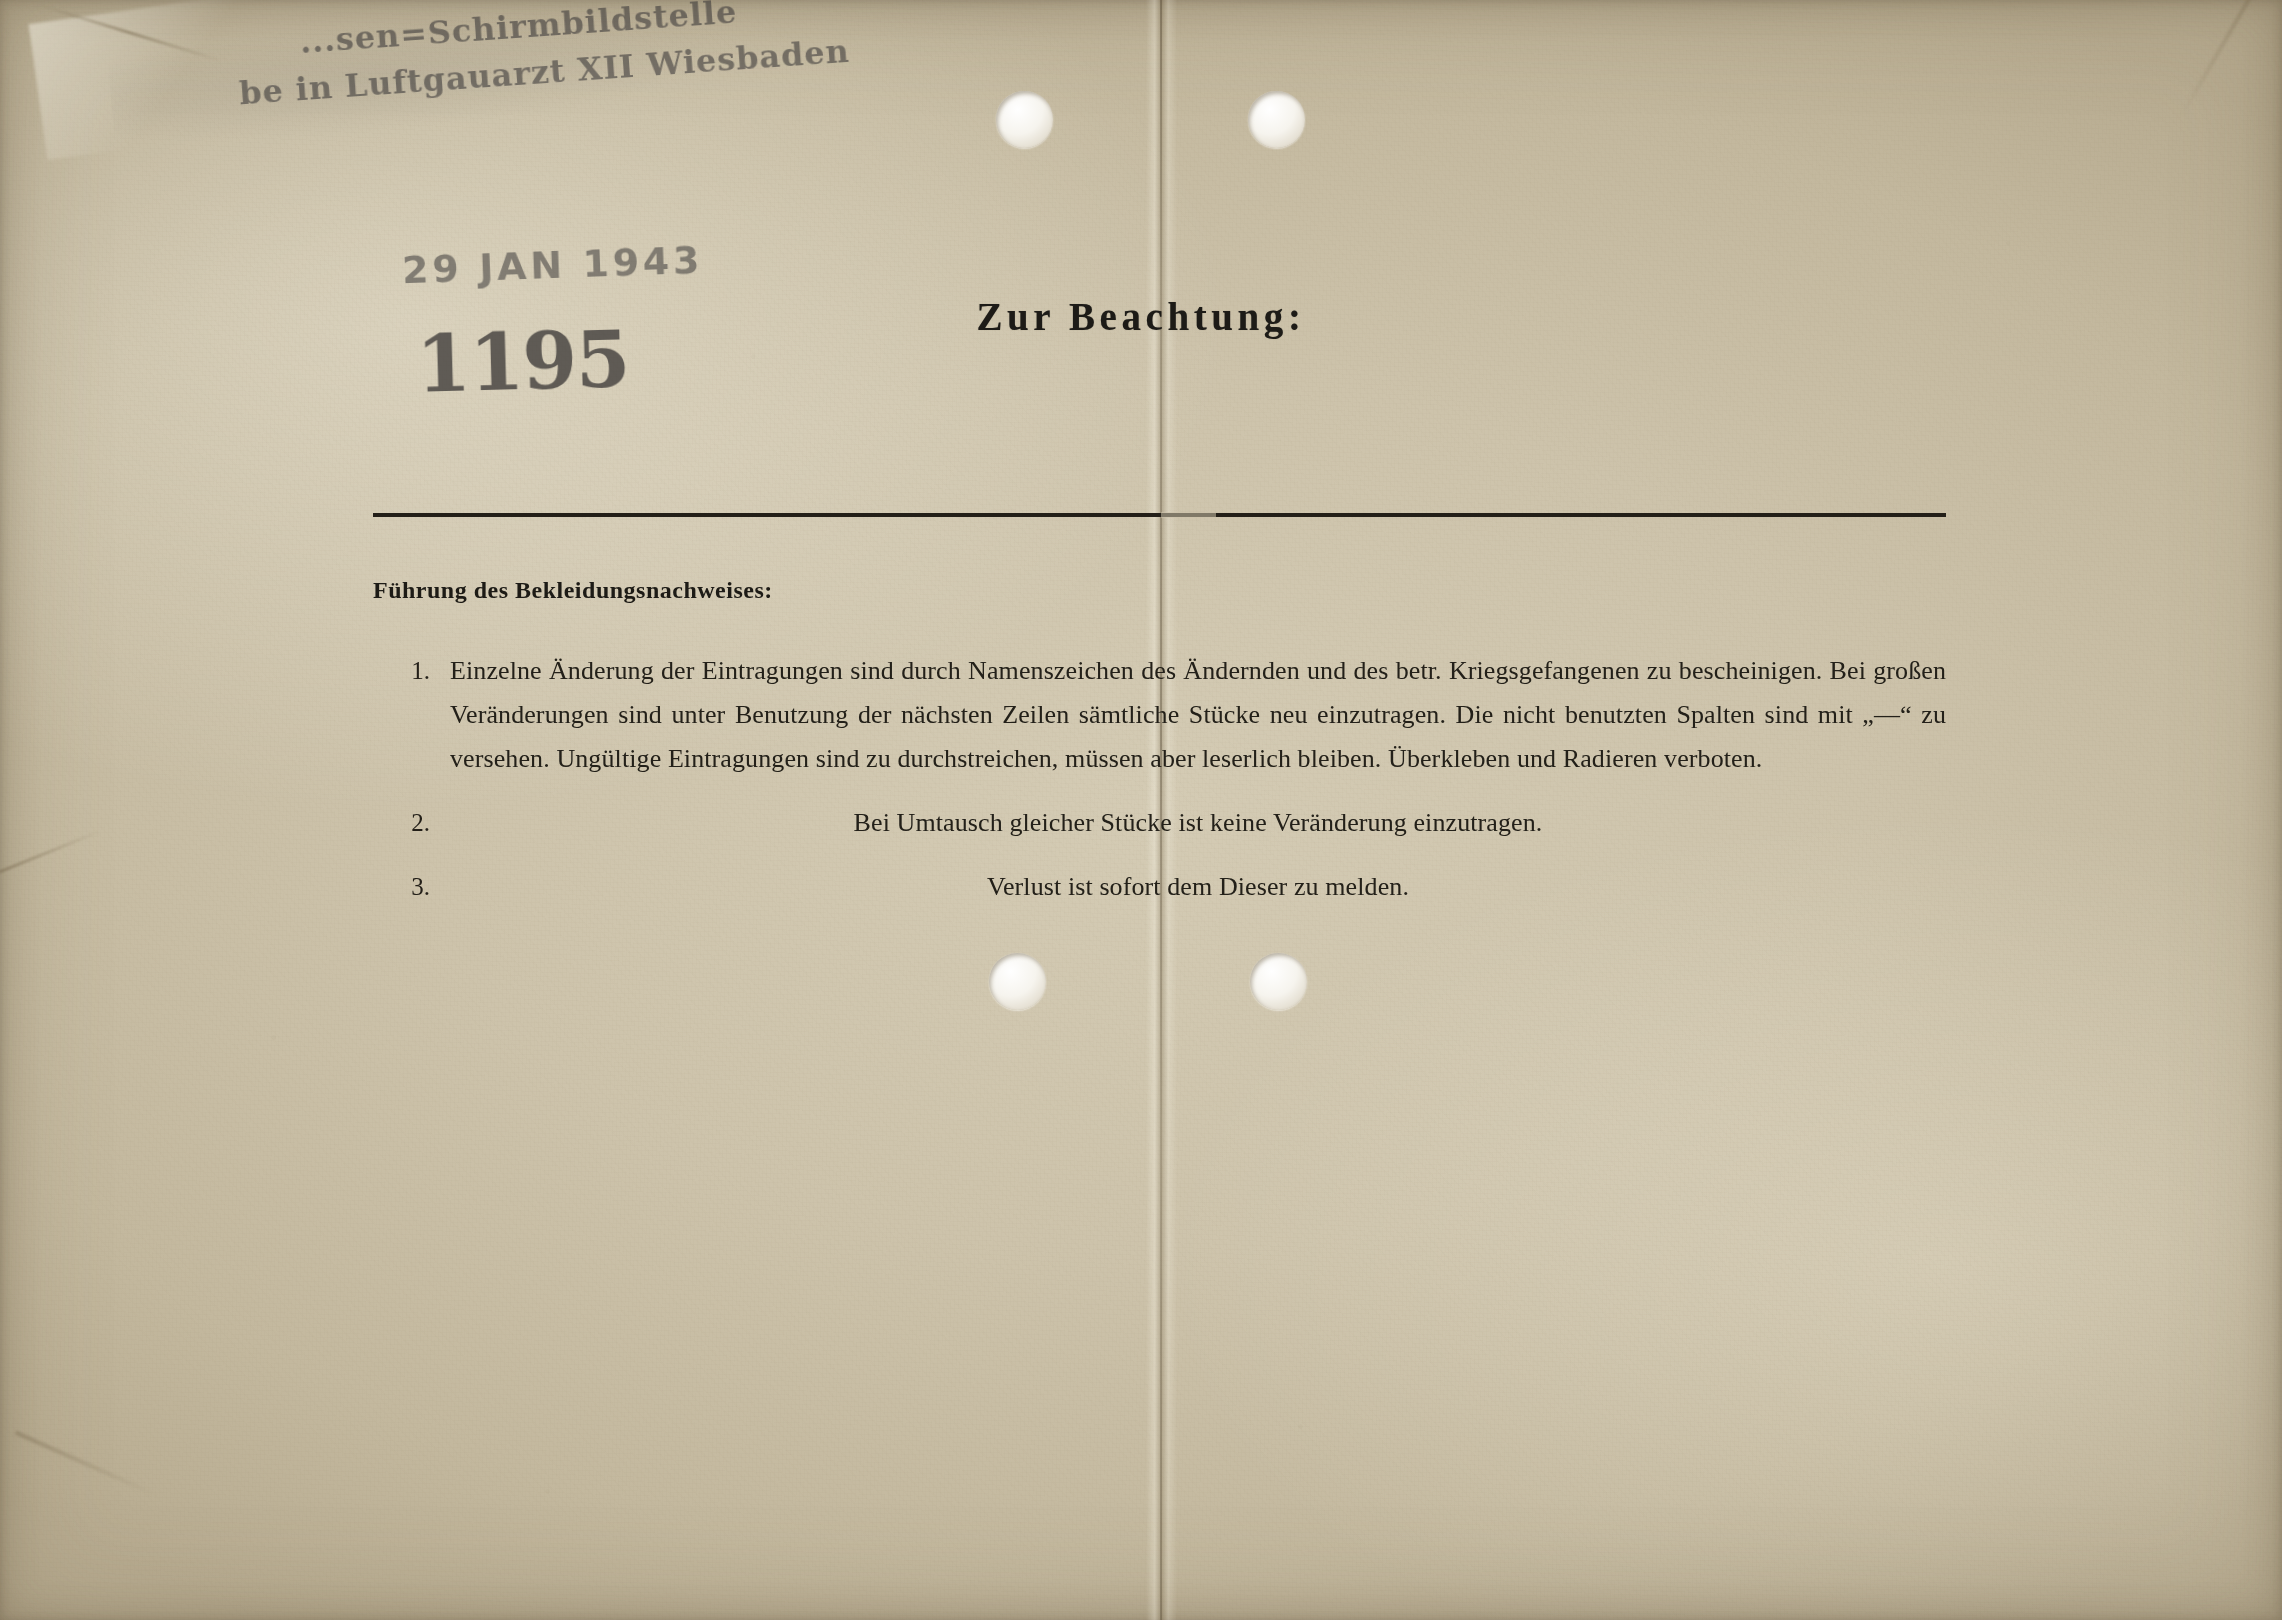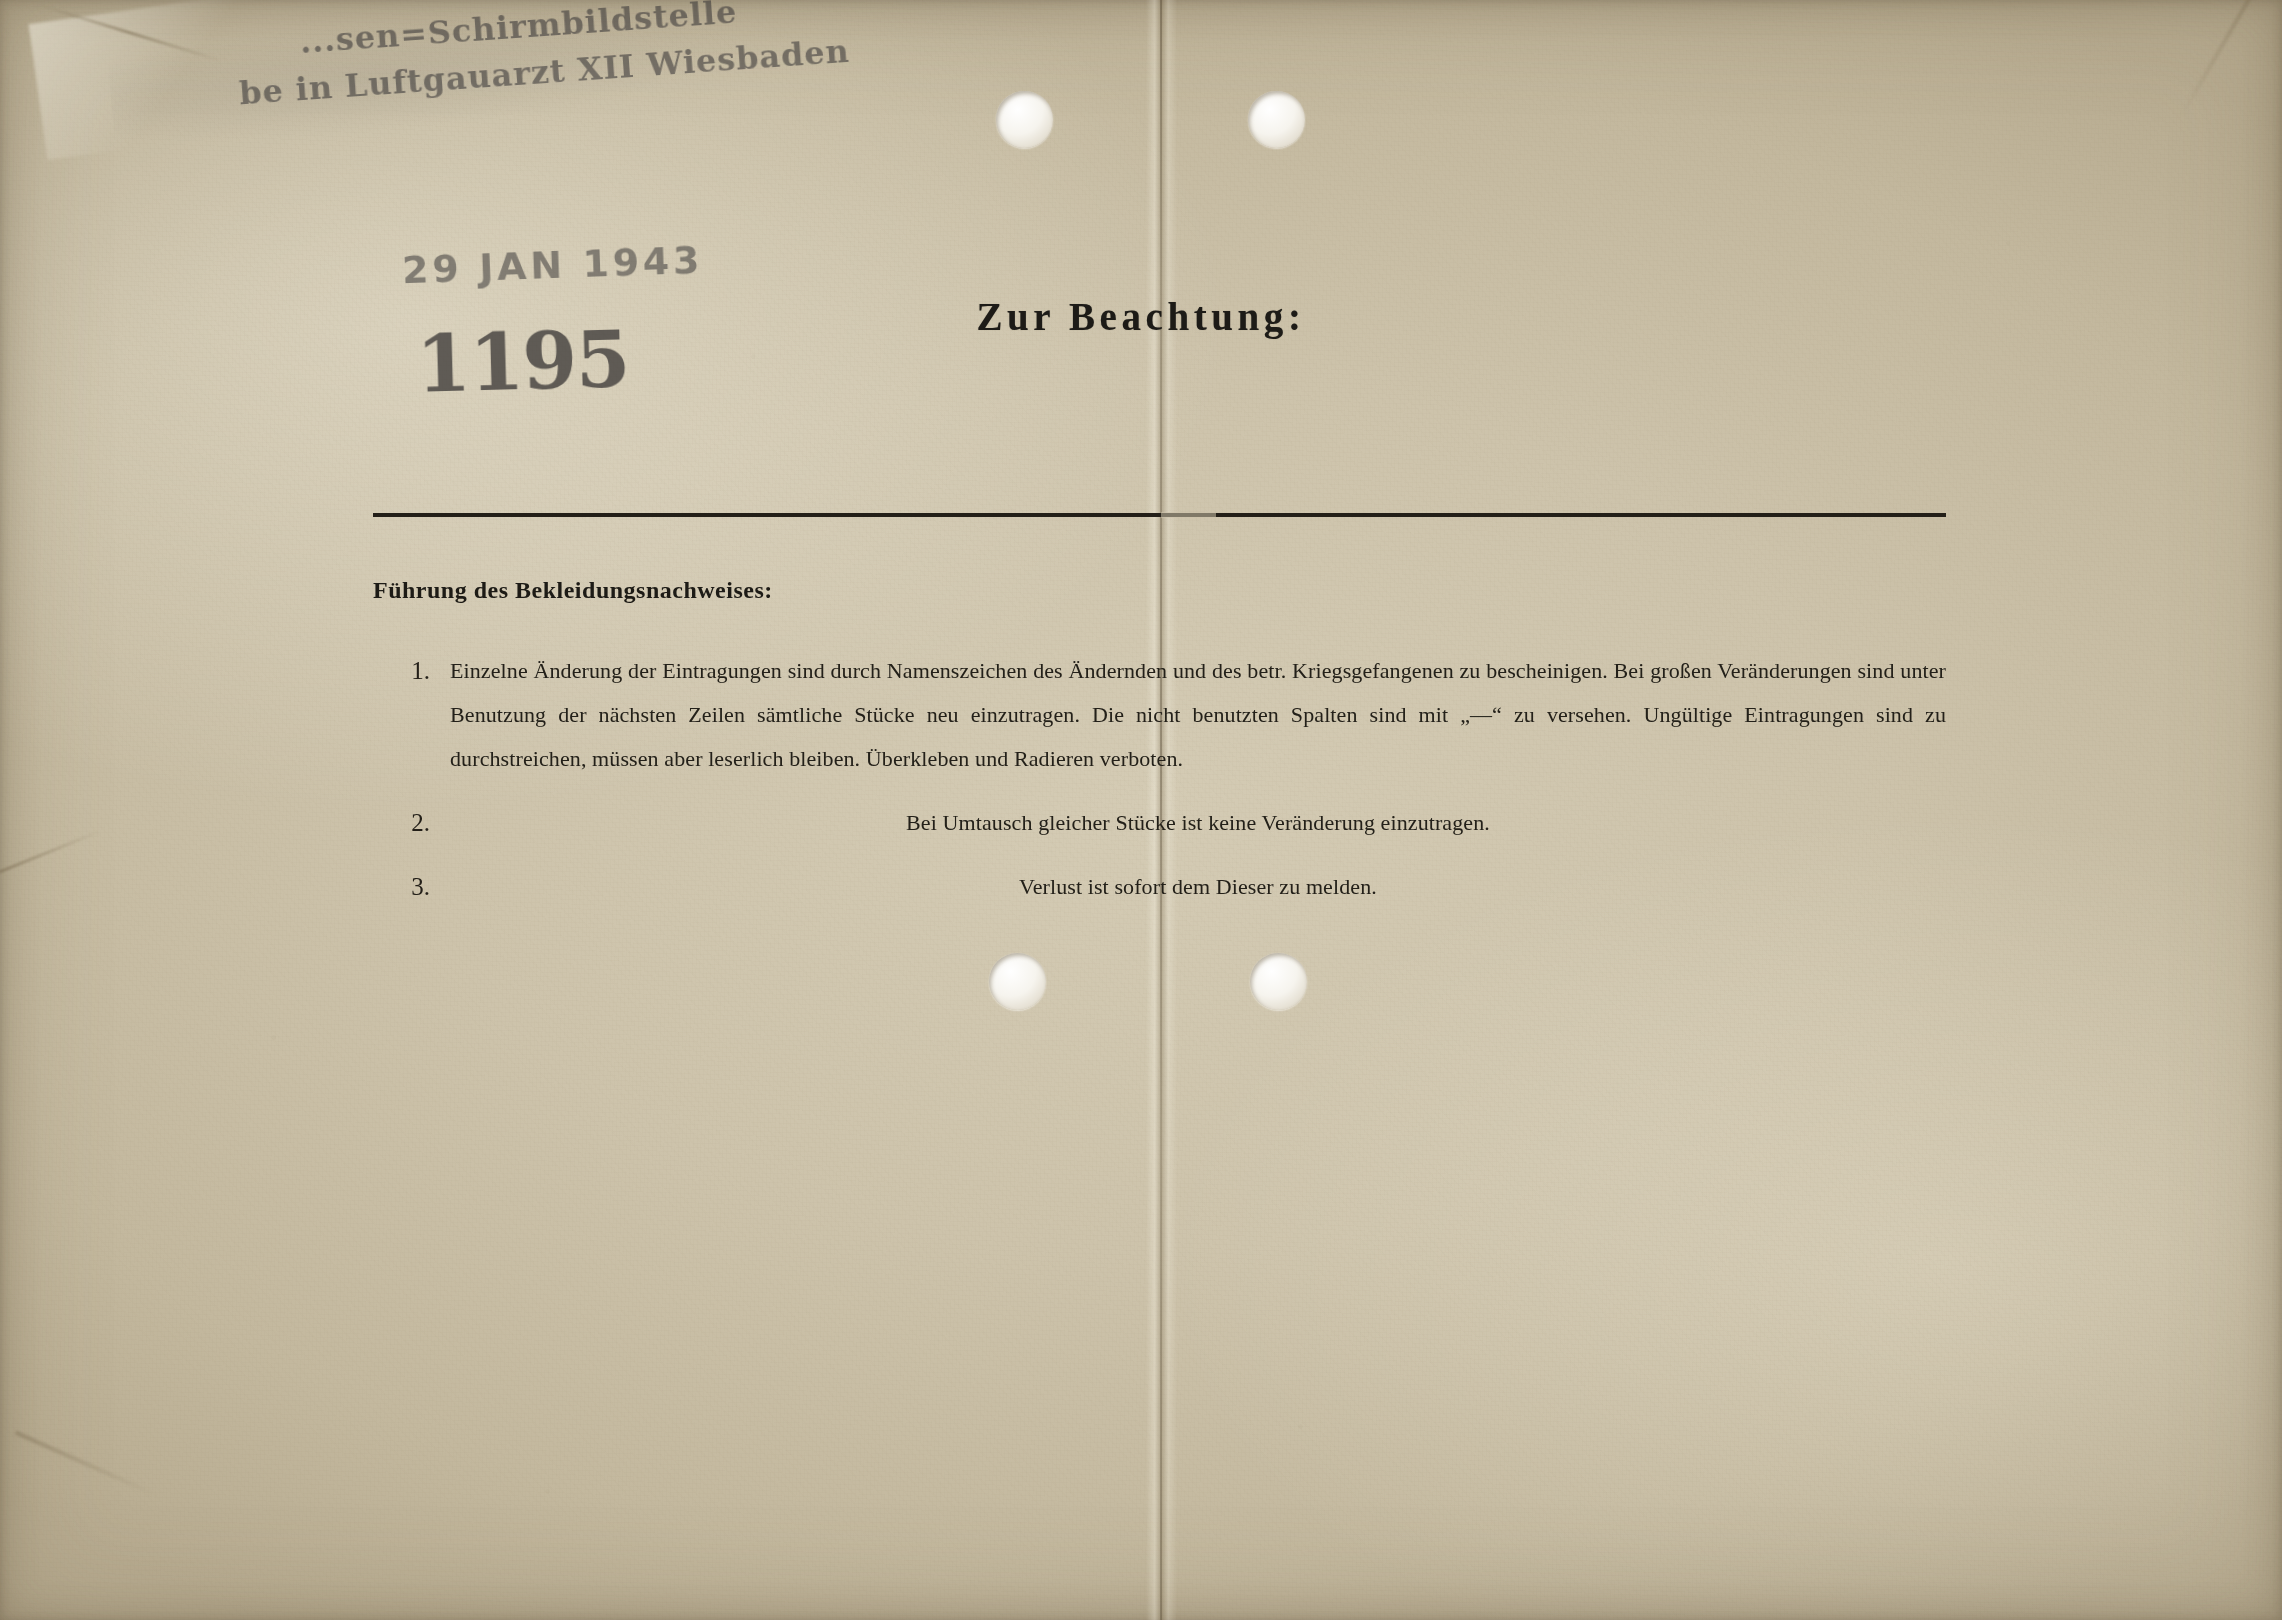--- a/index.html
+++ b/index.html
@@ -213,21 +213,21 @@
     width: 57px;
     flex: 0 0 57px;
     text-align: right;
     padding-right: 20px;
     font-size: 25px;
     line-height: 44px;
     color: #231f18;
   }
   .li .txt {
     flex: 1 1 auto;
-    font-size: 22px;
+    font-size: 26px;
     line-height: 44px;
     text-align: justify;
     color: #232019;
     letter-spacing: 0.1px;
   }
   .li:last-child .txt, .li.short .txt { text-align: center; }
 
   
   .stamp-header {
     position: absolute;

